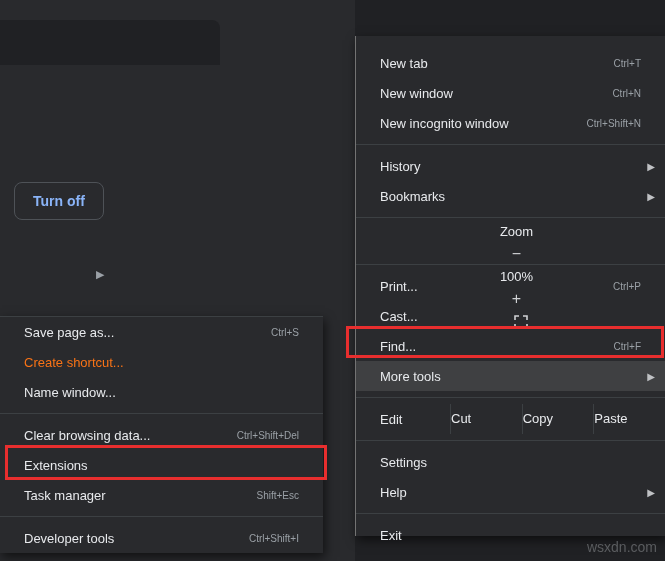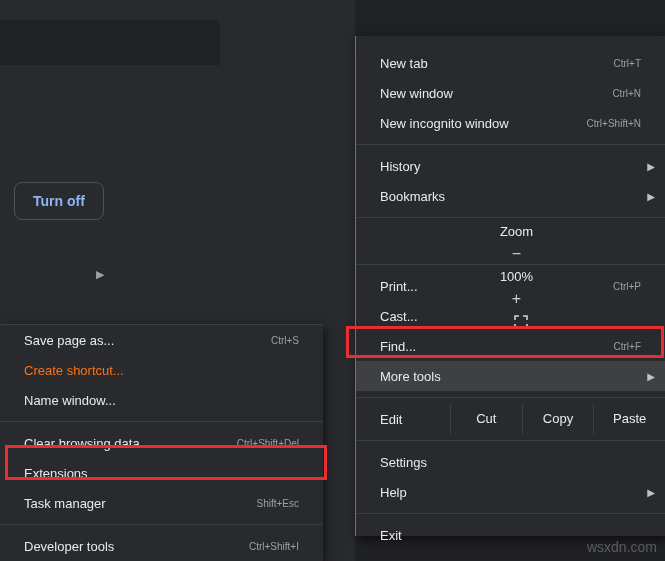--- a/index.html
+++ b/index.html
@@ -19,21 +19,21 @@
     position: absolute; top: 182px; left: 14px;
     border: 1px solid #4e5257; border-radius: 8px;
     color: #8ab4f8; font-weight: 600; font-size: 14px;
     padding: 10px 18px; cursor: pointer; background: transparent;
   }
   .chevron-exp {
     position: absolute; top: 268px; left: 96px;
     color: #9aa0a6; font-size: 11px;
   }
   .submenu {
-    position: absolute; top: 324px; left: 0; width: 323px;
+    position: absolute; top: 316px; left: 0; width: 323px;
     background: #292a2d; border-top: 1px solid #3c4043;
     box-shadow: 2px 4px 10px rgba(0,0,0,0.6);
   }
   .mainmenu {
     position: absolute; top: 0; left: 355px; width: 310px; height: 500px;
     background: #292a2d; border-left: 1px solid #737373;
     box-shadow: 2px 4px 10px rgba(0,0,0,0.6);
     padding-top: 12px;
     margin-top: 36px;
   }
@@ -48,21 +48,21 @@
   .arrow { color: #bfc1c4; font-size: 10px; position: absolute; right: 10px; }
   .zoom-row {
     display: flex; align-items: center; height: 34px; padding: 0 12px 0 24px; gap: 6px; flex-direction: column;
   }
   .zoom-row .lbl { flex: 1; }
   .zbtn { width: 32px; text-align: center; color: #cfd1d4; cursor: pointer; font-size: 16px; }
   .zval { width: 48px; text-align: center; }
   .fs { margin-left: 8px; cursor: pointer; }
   .edit-row { display: flex; align-items: center; height: 30px; padding-left: 24px; }
   .edit-row .lbl { width: 70px; }
-  .edit-row .ebtn { flex: 1; text-align: center; border-left: 1px solid #3c4043; height: 30px; line-height: 30px; cursor: pointer; }
+  .edit-row .ebtn { flex: 1; border-left: 1px solid #3c4043; height: 30px; line-height: 30px; cursor: pointer; }
   .redbox { border: 3px solid #e82e2e; }
   .box-moretools { position: absolute; top: 326px; left: 346px; width: 318px; height: 32px; pointer-events: none; }
   .box-ext { position: absolute; top: 445px; left: 5px; width: 322px; height: 35px; pointer-events: none; }
   .wm { position: absolute; bottom: 6px; right: 8px; color: #5a5c5f; font-size: 14px; }
 </style>
 </head>
 <body>
 
 <div class="bg-dark"></div>
 <div class="bg-tab"></div>

